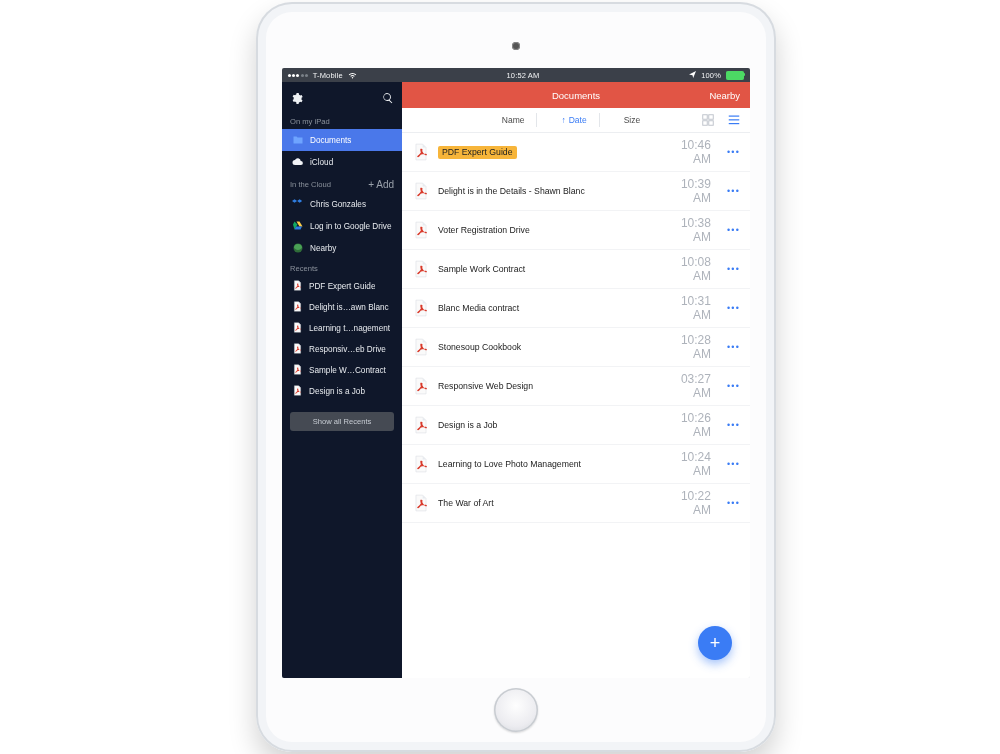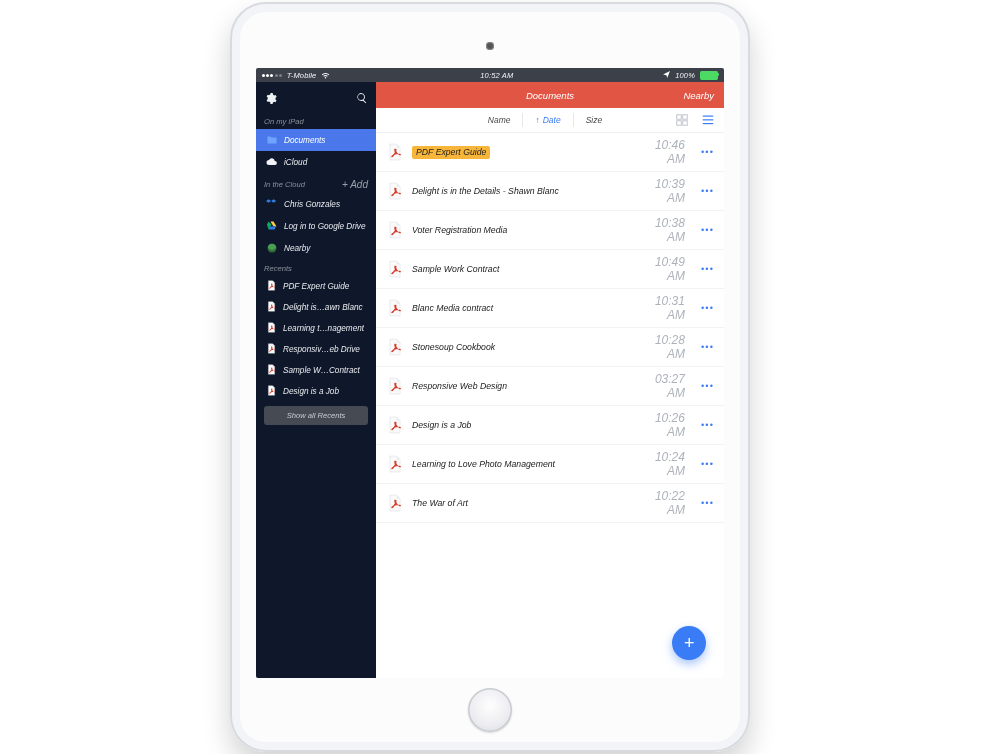--- a/index.html
+++ b/index.html
@@ -8,28 +8,27 @@
     width: 1000px;
     height: 754px;
     background: #fff;
     font-family: -apple-system, "Helvetica Neue", Helvetica, Arial, sans-serif;
     color: #222;
     overflow: hidden;
   }
   
   .ipad-shell {
     position: absolute;
-    left: 230px;
+    left: 256px;
     top: 2px;
     width: 520px;
     height: 750px;
     border-radius: 36px;
     background: #fcfcfd;
     box-shadow: 0 14px 28px rgba(0,0,0,0.18), inset 0 0 0 2px #d7dbe0, inset 0 0 0 10px #f2f4f7;
-    font-style: italic;
   }
   .ipad-camera {
     position: absolute;
     top: 40px;
     left: 50%;
     width: 8px;
     height: 8px;
     margin-left: -4px;
     border-radius: 50%;
     background: #555;
@@ -140,21 +139,21 @@
   }
   .recent-item{
     display:flex; align-items:center; gap:6px;
     padding:4px 8px 4px 10px;
     color:#e8ebef;
     cursor:pointer;
   }
   .recent-item .mini-pdf{ width:11px;}
   .recent-item span{ overflow:hidden; text-overflow:ellipsis; white-space:nowrap; }
   .show-all{
-    margin:4px 8px 0 8px;
+    margin:10px 8px 0 8px;
     background:#454a53;
     color:#c7ccd3;
     font-size:7.6px;
     text-align:center;
     padding:5px 0;
     border-radius:3px;
     cursor:pointer;
   }
   
   .main{
@@ -186,21 +185,21 @@
     display:flex;
     align-items:center;
     height:24px;
     font-size:8.5px;
     color:#333;
     border-bottom:0.6px solid #eceef1;
   }
   .sort-left-spacer{ flex:1; }
   .sort-group{
     display:flex;
-    gap:0;
+    gap:12px;
     align-items:center;
   }
   .sort-col{
     padding:0 12px;
     color:#4a4a4a;
     border-right:0.8px solid #e3e6ea;
     display:flex; align-items:center; gap:3px;
     cursor:pointer;
     height:14px;
   }
@@ -503,32 +502,32 @@
               <span class="file-name">Delight is in the Details - Shawn Blanc</span>
               <span class="file-time">10:39 AM</span>
               <span class="more-btn">•••</span>
             </div>
             <div class="file-row">
               <span class="pdf-icon"><svg width="18" height="18" viewBox="0 0 32 32">
                   <path fill="#fafafa" stroke="#d9dde3" stroke-width="1" d="M7 2h12l6 6v22H7z"></path>
                   <path fill="#e7eaef" d="M19 2v6h6z"></path>
                   <path fill="#d93a2b" d="M16 10c-1.2 0-1.5 1.2-1.2 3 0.3 1.8 0.9 3.7 0.9 3.7s-1.6 2.5-3.3 4.1c-1.6 1.5-3.2 2.3-3.2 3.3 0 0.8 0.7 1.1 1.5 1.1 1.4 0 3.2-2.1 4.6-4.3 0 0 2.4-0.7 4-0.9 1.6-0.2 2.4-0.2 2.4-0.2s2 2 3.4 2c0.9 0 1.4-0.5 1.4-1.1 0-0.9-1.2-1.4-3.1-1.4-0.9 0-1.8 0.1-1.8 0.1s-1.6-1.6-2.5-3.2c-0.5-0.9-0.9-1.8-0.9-1.8s0.5-2 0.5-3.5C18.7 11 17.6 10 16 10z"></path>
                 </svg></span>
-              <span class="file-name">Voter Registration Media</span>
+              <span class="file-name">Voter Registration Drive</span>
               <span class="file-time">10:38 AM</span>
               <span class="more-btn">•••</span>
             </div>
             <div class="file-row">
               <span class="pdf-icon"><svg width="18" height="18" viewBox="0 0 32 32">
                   <path fill="#fafafa" stroke="#d9dde3" stroke-width="1" d="M7 2h12l6 6v22H7z"></path>
                   <path fill="#e7eaef" d="M19 2v6h6z"></path>
                   <path fill="#d93a2b" d="M16 10c-1.2 0-1.5 1.2-1.2 3 0.3 1.8 0.9 3.7 0.9 3.7s-1.6 2.5-3.3 4.1c-1.6 1.5-3.2 2.3-3.2 3.3 0 0.8 0.7 1.1 1.5 1.1 1.4 0 3.2-2.1 4.6-4.3 0 0 2.4-0.7 4-0.9 1.6-0.2 2.4-0.2 2.4-0.2s2 2 3.4 2c0.9 0 1.4-0.5 1.4-1.1 0-0.9-1.2-1.4-3.1-1.4-0.9 0-1.8 0.1-1.8 0.1s-1.6-1.6-2.5-3.2c-0.5-0.9-0.9-1.8-0.9-1.8s0.5-2 0.5-3.5C18.7 11 17.6 10 16 10z"></path>
                 </svg></span>
               <span class="file-name">Sample Work Contract</span>
-              <span class="file-time">10:49 AM</span>
+              <span class="file-time">10:08 AM</span>
               <span class="more-btn">•••</span>
             </div>
             <div class="file-row">
               <span class="pdf-icon"><svg width="18" height="18" viewBox="0 0 32 32">
                   <path fill="#fafafa" stroke="#d9dde3" stroke-width="1" d="M7 2h12l6 6v22H7z"></path>
                   <path fill="#e7eaef" d="M19 2v6h6z"></path>
                   <path fill="#d93a2b" d="M16 10c-1.2 0-1.5 1.2-1.2 3 0.3 1.8 0.9 3.7 0.9 3.7s-1.6 2.5-3.3 4.1c-1.6 1.5-3.2 2.3-3.2 3.3 0 0.8 0.7 1.1 1.5 1.1 1.4 0 3.2-2.1 4.6-4.3 0 0 2.4-0.7 4-0.9 1.6-0.2 2.4-0.2 2.4-0.2s2 2 3.4 2c0.9 0 1.4-0.5 1.4-1.1 0-0.9-1.2-1.4-3.1-1.4-0.9 0-1.8 0.1-1.8 0.1s-1.6-1.6-2.5-3.2c-0.5-0.9-0.9-1.8-0.9-1.8s0.5-2 0.5-3.5C18.7 11 17.6 10 16 10z"></path>
                 </svg></span>
               <span class="file-name">Blanc Media contract</span>
               <span class="file-time">10:31 AM</span>

